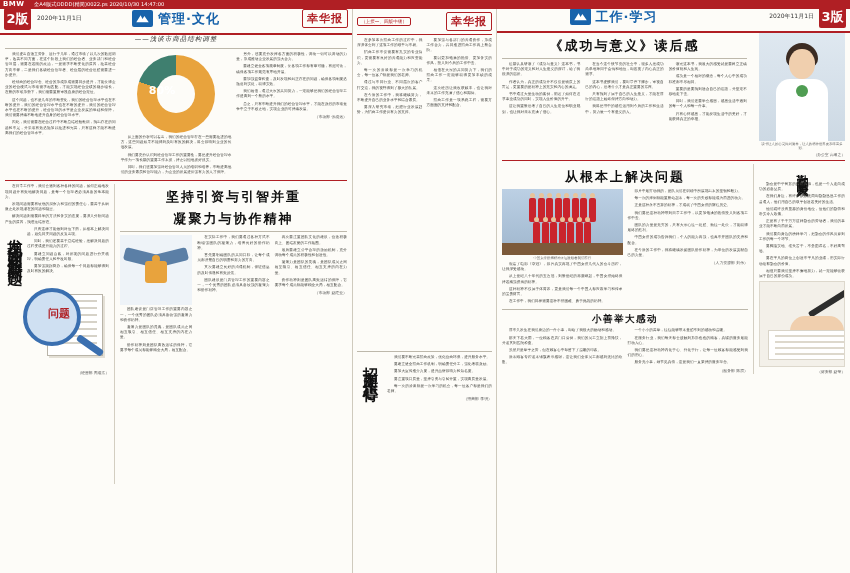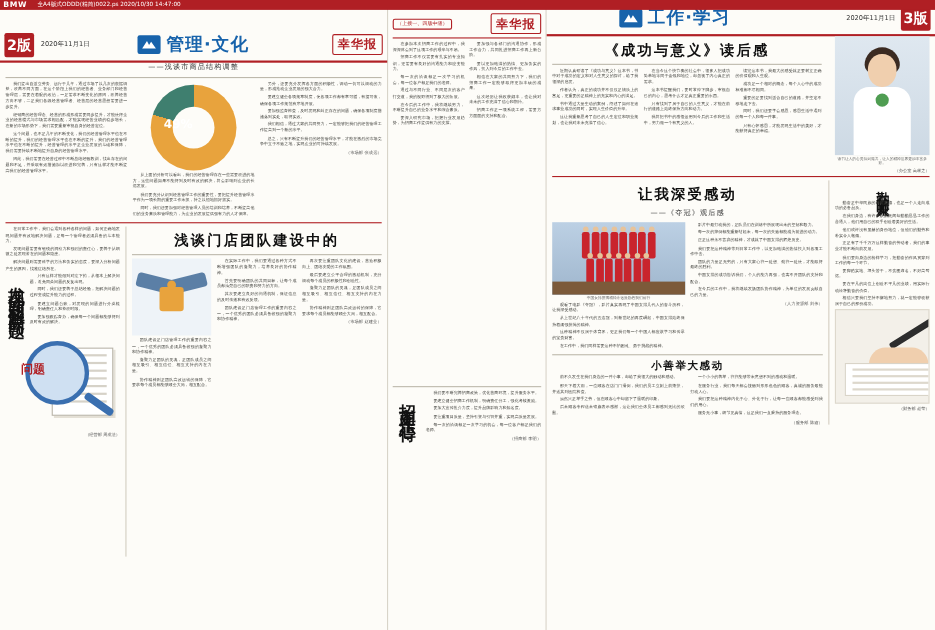--- a/index.html
+++ b/index.html
@@ -27,21 +27,21 @@
     position:absolute; left:3px; top:0px; font-size:7px; color:#fff;
     letter-spacing:.5px; line-height:9px; font-weight:bold;
   }
   .topstrip .meta {
     position:absolute; left:34px; top:0px; font-size:5.2px; color:#fff;
     line-height:9px;
   }
 
   
   .sheet { position:relative; background:#fdfcf8; height:573px; }
-  .sheetL { width: 353px; border-right:1px solid #cfcabd; padding-top:26px; }
+  .sheetL { width: 353px; border-right:1px solid #cfcabd; padding-top:4px; }
   .sheetM { width: 144px; border-right:1px solid #cfcabd; padding-top:9px; }
   .sheetR { width: 353px; padding-top:2px; }
 
   
   .masthead {
     height: 31px;
     display:flex; align-items:center;
     border-bottom:2px solid #b01f24;
     padding: 0 4px;
     position:relative;
@@ -56,21 +56,21 @@
   .mast-center {
     position:absolute; left:0; right:0; margin:auto;
     display:flex; align-items:center; justify-content:center; gap:5px;
   }
   .mast-logo {
     width:21px;height:17px;background:#1863ab;border-radius:2px;
     display:flex;align-items:center;justify-content:center;
   }
   .mast-logo svg { width:15px;height:12px; }
   .mast-title {
-    font-size:16px; color:#1863ab; font-weight:bold; letter-spacing:1px;
+    font-size:13px; color:#1863ab; font-weight:bold; letter-spacing:1px;
   }
   .mast-brand {
     font-size:11px;color:#b01f24;font-weight:bold;letter-spacing:1px;
     border:1px solid #b01f24; padding:1px 4px; border-radius:2px;
   }
   .mast-right { margin-left:auto; display:flex; align-items:center; gap:5px;}
   .col { flex:1; }
   .vcol-text {
     font-size:3.6px; line-height:1.45; color:#40403c; text-align:justify;
     letter-spacing:.1px;
@@ -78,20 +78,21 @@
   .vcol-text p { margin:0 0 2px 0; text-indent: 7px; }
 
   h1.headline-main {
     font-size:20px; color:#1a1a1a; font-weight:bold; text-align:center;
     margin:6px 0 2px 0; letter-spacing:4px;
     font-family:"DejaVu Serif","Liberation Serif",serif;
   }
   .subhead {
     font-size:6.5px; color:#333; text-align:center; margin-bottom:4px;
     letter-spacing:1px;
+    font-style:italic;
   }
   h2.headline2 {
     font-size:13px; color:#0f0f0f; font-weight:bold; text-align:center;
     letter-spacing:2px; margin:4px 0 3px 0;
     font-family:"DejaVu Serif","Liberation Serif",serif;
   }
   h3.headline3 {
     font-size:9.5px; color:#111; font-weight:bold; text-align:center;
     letter-spacing:1.5px; margin:3px 0 2px 0;
     font-family:"DejaVu Serif","Liberation Serif",serif;
@@ -132,21 +133,21 @@
   .magnify { position:relative; width:100%; height:92px; }
   .mg-circle{
     position:absolute; left:18px; top:12px; width:58px;height:58px;border-radius:50%;
     border:4px solid #3a6fb0; background:#cfe0f2;
   }
   .mg-handle{
     position:absolute; left:70px; top:66px; width:30px;height:7px;background:#3a6fb0;
     transform:rotate(35deg); border-radius:3px;
   }
   .mg-word{
-    position:absolute; left:14px; top:30px; font-size:11px; color:#b01f24; font-weight:bold;
+    position:absolute; left:43px; top:30px; font-size:11px; color:#b01f24; font-weight:bold;
   }
   .mg-doc{
     position:absolute; right:6px; top:18px; width:56px;height:62px;background:#fff;
     border:1px solid #b9b4a8; box-shadow:2px 2px 0 #e4e0d6;
   }
   .mg-doc i{display:block;height:2px;background:#d6d2c8;margin:5px 5px 0;}
 
   
   .puzzle{ position:relative; width:100%; height:70px; background:#eef3f8; }
   .pz-hand{
@@ -232,21 +233,21 @@
       <div style="display:flex; gap:5px;">
         <div class="col vcol-text">
           <p>我们提出自适立劳务、运行于几年，通过市场了以几次的数据调整，改善不同方面，在这个阶段上我们的经营者、业务部门和经营管理层，需要在着眼的政治，一是需求不断变化的原因，改善经营方向不够，二是我们各级经营管理者、经营层的经营思想需要进一步提升。</p>
           <p>经销商的经营理念、经营的形成形成需要同步提升，才能使得企业的经营模式与市场需求相匹配，才能实现经营业绩的稳步增长，在新的市场形势下，我们需要重新审视自身的经营定位。</p>
           <p>这个问题，也不是几年的不断变化，我们的经营管理水平也在不断的提升，我们的经营管理水平也在不断的提升，我们的经营管理水平也在不断的提升，经营管理的水平是企业发展的基础和保障，我们需要持续不断地提升自身的经营管理水平。</p>
           <p>因此，我们需要在经营过程中不断总结经验教训，找出存在的问题和不足，并采取有效措施加以改进和完善，只有这样才能不断提高我们的经营管理水平。</p>
         </div>
         <div class="col">
           <div class="donut-wrap">
             <div class="donut">
-              <span class="donut-label">49%</span>
+              <span class="donut-label">80%</span>
             </div>
           </div>
           <div class="vcol-text">
             <p>从上面的分析可以看出，我们的经营管理存在一些需要改进的地方，这些问题如果不能得到及时有效的解决，将会影响到企业的长远发展。</p>
             <p>我们要充分认识到经营管理工作的重要性，要把提升经营管理水平作为一项长期的重要工作来抓，持之以恒地抓好抓实。</p>
             <p>同时，我们还要加强对经营管理人员的培训和培养，不断提高他们的业务素质和管理能力，为企业的发展提供强有力的人才保障。</p>
           </div>
         </div>
         <div class="col vcol-text">
           <p>另外，还要充分发挥各方面的积极性，调动一切可以调动的力量，形成推动企业发展的强大合力。</p>
@@ -291,21 +292,22 @@
           <div class="mg-circle"></div>
           <div class="mg-word">问题</div>
           <div class="mg-handle"></div>
         </div>
         <div class="byline">（经营部 周成法）</div>
       </div>
 
       <div class="sep-v"></div>
 
       <div style="flex:1;">
-        <h2 class="headline2">浅谈门店团队建设中的</h2>
+        <h2 class="headline2">坚持引资与引智并重</h2>
+        <h2 class="headline2">凝聚力与协作精神</h2>
         <div class="rule"></div>
         <div style="display:flex; gap:5px;">
           <div class="col">
             <div class="puzzle">
               <span class="pz-hand" style="left:4px; top:16px; transform:rotate(14deg);"></span>
               <span class="pz-hand" style="right:4px; top:16px; transform:rotate(-14deg);"></span>
               <span class="pz-piece"></span>
             </div>
             <div class="vcol-text" style="margin-top:2px;">
               <p>团队建设是门店管理工作的重要内容之一，一个优秀的团队必须具备较强的凝聚力和协作精神。</p>
@@ -428,22 +430,21 @@
           <div class="byline">（办公室 高琳之）</div>
         </div>
       </div>
     </div>
 
     <div class="rule-red" style="margin:3px 5px;"></div>
 
     <div style="display:flex; padding:0 5px; gap:5px;">
 
       <div style="flex:1;">
-        <h2 class="headline2">让我深受感动</h2>
-        <div class="subhead">——《夺冠》观后感</div>
+        <h2 class="headline2">从根本上解决问题</h2>
 
         <div style="display:flex;gap:5px;">
           <div class="col">
             <div class="teamphoto">
               <div class="row1">
                 <span class="player"></span>
                 <span class="player"></span>
                 <span class="player"></span>
                 <span class="player"></span>
                 <span class="player"></span>

